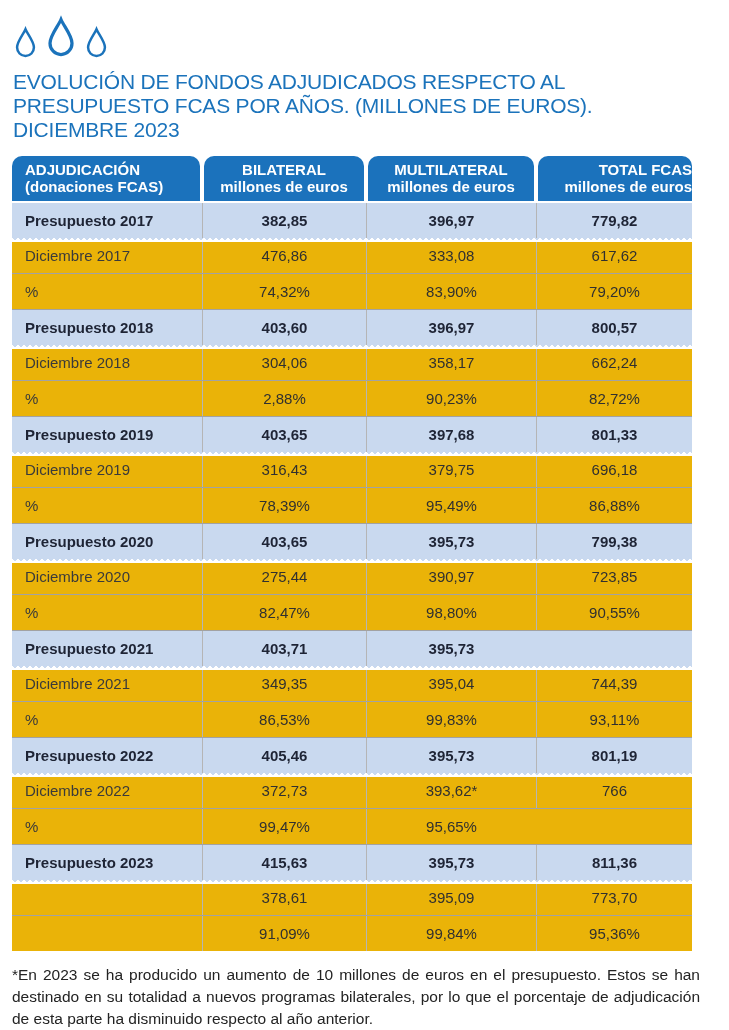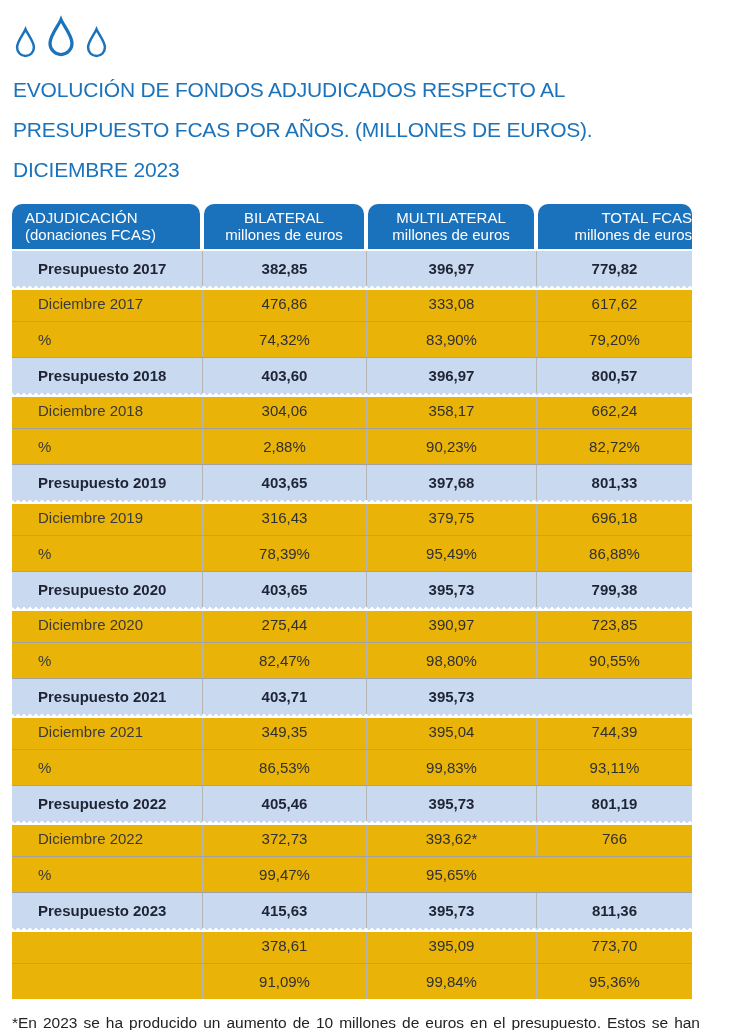--- a/index.html
+++ b/index.html
@@ -14,53 +14,53 @@
 
   
   .drops { display: flex; align-items: flex-end; gap: 9px; height: 46px; margin-left: 2px; }
   .drops svg { display: block; }
 
   
   .title {
     margin: 10px 0 4px 1px;
     max-width: 645px;
     font-size: 21px;
-    line-height: 40px;
+    line-height: 24px;
     letter-spacing: -0.2px;
     color: #1b73bb;
     font-weight: 400;
   }
 
   
   .table { width: 680px; margin: 14px 0 0 0; font-size: 15px; }
   .grid-row { display: grid; grid-template-columns: 190px 164px 170px 156px; }
 
   .thead { margin-bottom: 2px; }
   .hcell {
     background: #1b72bc;
     color: #ffffff;
-    font-weight: 400;
+    font-weight: 700;
     border-radius: 10px 10px 0 0;
     margin: 0 2px;
     padding: 5px 0 6px 0;
     text-align: center;
     line-height: 17px;
     font-size: 15px;
   }
   .hcell:first-child { margin-left: 0; text-align: left; padding-left: 13px; }
   .hcell:last-child { margin-right: 0; text-align: right; }
 
   .row { border-bottom: 1px solid #a2a2a2; background: #eab308; }
   .row:last-child { border-bottom: none; }
   .cell {
     height: 35px;
     display: flex; align-items: center; justify-content: center;
     color: #303030;
   }
-  .cell.c0 { justify-content: flex-start; padding-left: 26px; color: #3a3a3a; }
+  .cell.c0 { justify-content: flex-start; padding-left: 13px; color: #3a3a3a; }
   .cell.c1, .cell.c2, .cell.c3 { border-left: 1px solid #b5b5b5; }
 
   .row.band { background: #c9d9ef; border-bottom: none; position: relative; }
   .row.band .cell { font-weight: 700; color: #1e2435; }
   .row.band::after {            
     content: "";
     position: absolute; left: 0; right: 0; bottom: -4px; height: 4px;
     background-color: #c9d9ef;
     background-image:
       linear-gradient(-45deg, #ffffff 3px, rgba(255,255,255,0) 0),

